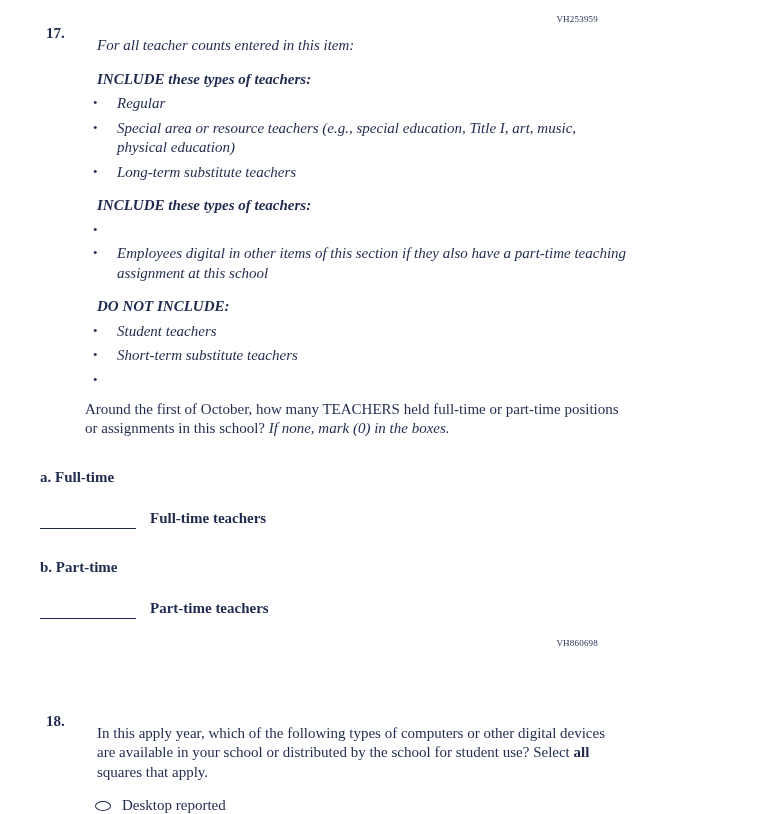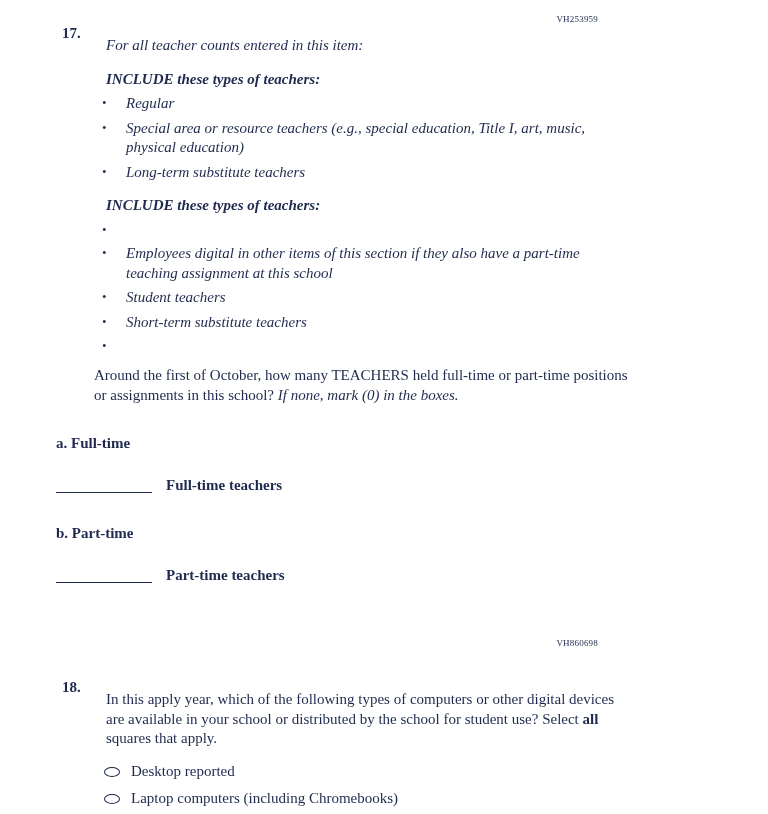--- a/index.html
+++ b/index.html
@@ -6,31 +6,31 @@
   * { box-sizing: border-box; }
   html, body { margin: 0; padding: 0; }
   body {
     width: 768px; height: 814px; overflow: hidden;
     background: #ffffff;
     color: var(--ink);
     font-family: "Liberation Serif", serif;
     font-size: 15px;
     line-height: 1.3;
   }
-  .page { position: relative; width: 628px; height: 814px; padding-top: 24px; padding-left: 16px; }
+  .page { position: relative; width: 628px; height: 814px; padding-top: 24px; }
 
   .vh-code {
     position: absolute; right: 30px;
     font-size: 9px; letter-spacing: 0.2px;
     font-family: "Liberation Serif", serif;
   }
   .vh-code.q17 { top: 14px; }
   .vh-code.q18 { top: 638px; }
 
-  .question { display: flex; padding-left: 46px; }
+  .question { display: flex; padding-left: 46px; gap: 7px; }
   .qnum { width: 32px; flex-shrink: 0; font-weight: bold; }
   .qbody { max-width: 600px; }
 
   .italic { font-style: italic; }
   .bold { font-weight: bold; }
 
   .intro { margin: 12px; font-style: italic; }
   .section-heading { margin: 14px 0 0 12px; font-style: italic; font-weight: bold; }
 
   .bullet-item {
@@ -39,21 +39,21 @@
     font-style: italic;
   }
   .bullet-glyph { width: 24px; flex-shrink: 0; font-style: normal; font-size: 13px; line-height: 1.45; }
   .bullet-text { max-width: 545px; }
 
   .ask { margin: 10px 0 0 0; max-width: 548px; }
 
   .part-label { padding-left: 40px; margin-top: 29px; font-weight: bold; }
 
   .answer-row {
-    display: flex; align-items: flex-start;
+    display: flex; align-items: flex-end;
     padding-left: 40px; margin-top: 22px;
   }
   .answer-blank {
     display: inline-block; width: 96px; height: 17px;
     border-bottom: 1.3px solid var(--ink);
     cursor: text;
   }
   .answer-blank-label { margin-left: 14px; font-weight: bold; }
 
   .q18-wrap { margin-top: 93px; }
@@ -101,20 +101,21 @@
 
       <p class="section-heading">INCLUDE these types of teachers:</p>
       <div class="bullet-item">
         <span class="bullet-glyph">•</span>
       </div>
       <div class="bullet-item">
         <span class="bullet-glyph">•</span>
         <span class="bullet-text">Employees digital in other items of this section if they also have a part-time teaching assignment at this school</span>
       </div>
 
+      <p class="section-heading">DO NOT INCLUDE:</p>
       <div class="bullet-item">
         <span class="bullet-glyph">•</span>
         <span class="bullet-text">Student teachers</span>
       </div>
       <div class="bullet-item">
         <span class="bullet-glyph">•</span>
         <span class="bullet-text">Short-term substitute teachers</span>
       </div>
       <div class="bullet-item">
         <span class="bullet-glyph">•</span>

